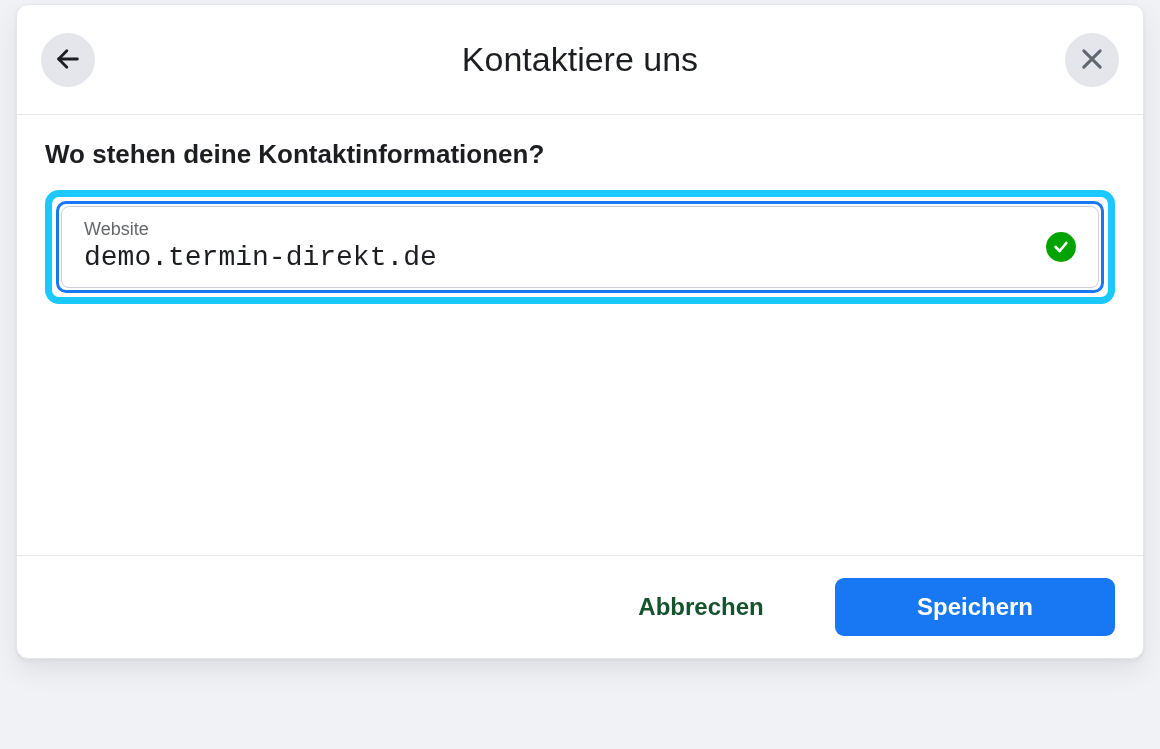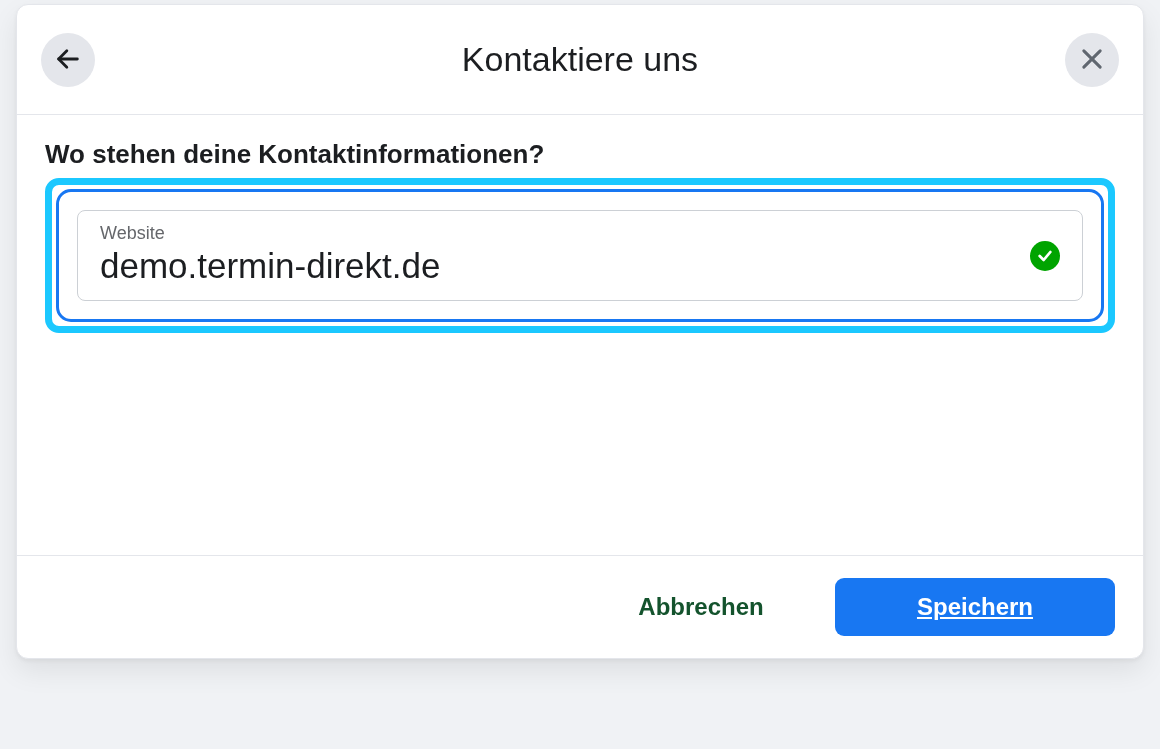--- a/index.html
+++ b/index.html
@@ -57,51 +57,52 @@
     .icon-btn svg { width: 28px; height: 28px; }
 
     .dialog-body {
       padding: 24px 28px 20px 28px;
       min-height: 440px;
     }
     .section-label {
       font-size: 26px;
       font-weight: 600;
       color: #1c1e21;
-      margin-bottom: 8px;
+      margin-bottom: 20px;
     }
     .highlight-wrap {
       border: 7px solid #1bc8ff;
       border-radius: 14px;
       padding: 4px;
     }
     .focus-ring {
       border: 3px solid #1877f2;
-      border-radius: 15px;
-      padding: 18px;
+      border-radius: 10px;
+      padding: 2px;
     }
     .input-wrap {
       position: relative;
       border: 1px solid #ccd0d5;
       border-radius: 8px;
       padding: 12px 80px 14px 22px;
     }
     .float-label {
       font-size: 18px;
       color: #65676b;
       display: block;
       margin-bottom: 2px;
     }
     .text-input {
       width: 100%;
       border: none;
       outline: none;
-      font-size: 35px;
+      font-size: 28px;
       color: #1c1e21;
       background: transparent;
+      font-family: Liberation Mono, monospace;
     }
     .valid-icon {
       position: absolute;
       right: 22px;
       top: 50%;
       transform: translateY(-50%);
       width: 30px;
       height: 30px;
       border-radius: 50%;
       background: #00a400;
@@ -133,21 +134,20 @@
       background: transparent;
       border: none;
       color: #14532d;
       min-width: 240px;
     }
     .btn-save {
       background: #1877f2;
       border: none;
       color: #fff;
       min-width: 280px;
-      text-decoration: underline;
     }
   </style>
 </head>
 <body>
 
 <div class="dialog">
 
   <div class="dialog-header">
     <button class="icon-btn back-btn">
       <span>

